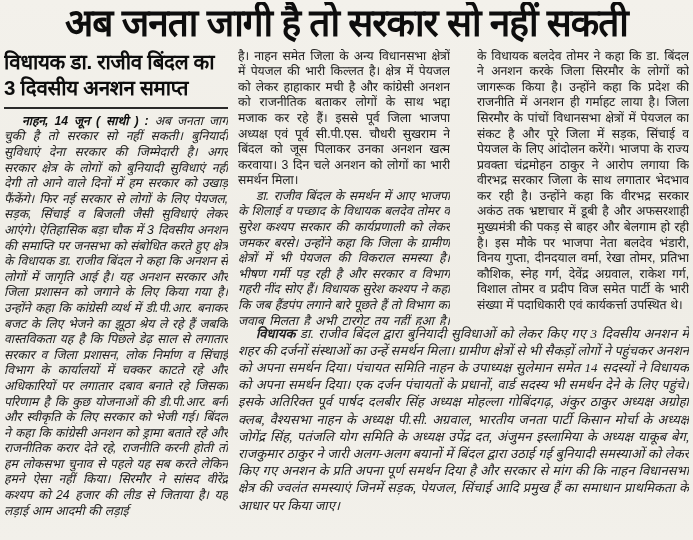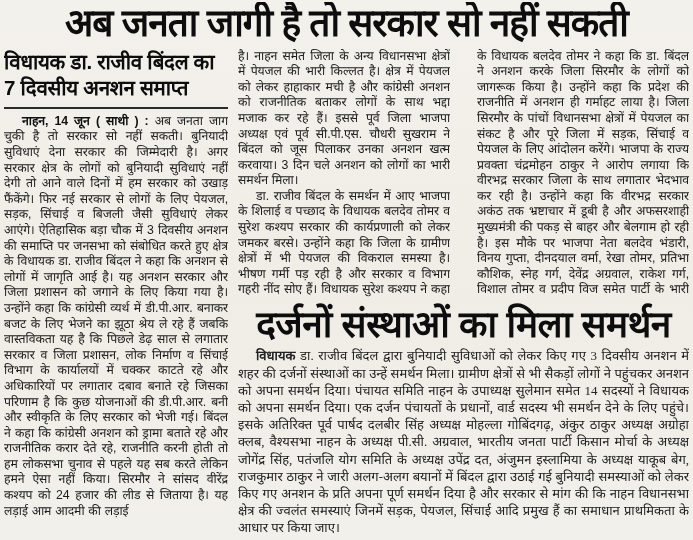--- a/index.html
+++ b/index.html
@@ -73,21 +73,21 @@
 
   
   .body-text {
     font-size: 12.3px;
     line-height: 15.6px;
     text-align: justify;
     color: #1c1c1c;
     letter-spacing: -0.1px;
     word-spacing: 0.5px;
   }
-  .indent { text-indent: 18px; }
+  .indent { text-indent: 18px; font-style: italic; }
   .bold { font-weight: 700; color: #101010; }
 
   
   .support-headline {
     font-size: 37px;
     font-weight: 800;
     letter-spacing: -0.5px;
     line-height: 1.1;
     white-space: nowrap;
     overflow: hidden;
@@ -110,40 +110,39 @@
 </head>
 <body>
 
 <div class="page">
 
   <h1 class="main-headline">अब जनता जागी है तो सरकार सो नहीं सकती</h1>
 
   <div class="content">
 
     <div class="col-left">
-      <h2 class="sub-headline">विधायक डा. राजीव बिंदल का 7 दिवसीय अनशन समाप्त</h2>
+      <h2 class="sub-headline">विधायक डा. राजीव बिंदल का 3 दिवसीय अनशन समाप्त</h2>
       <p class="body-text indent">
         <span class="bold">नाहन, 14 जून ( साथी ) :</span>
         <span>अब जनता जाग चुकी है तो सरकार सो नहीं सकती। बुनियादी सुविधाएं देना सरकार की जिम्मेदारी है। अगर सरकार क्षेत्र के लोगों को बुनियादी सुविधाएं नहीं देगी तो आने वाले दिनों में हम सरकार को उखाड़ फैंकेंगे। फिर नई सरकार से लोगों के लिए पेयजल, सड़क, सिंचाई व बिजली जैसी सुविधाएं लेकर आएंगे। ऐतिहासिक बड़ा चौक में 3 दिवसीय अनशन की समाप्ति पर जनसभा को संबोधित करते हुए क्षेत्र के विधायक डा. राजीव बिंदल ने कहा कि अनशन से लोगों में जागृति आई है। यह अनशन सरकार और जिला प्रशासन को जगाने के लिए किया गया है। उन्होंने कहा कि कांग्रेसी व्यर्थ में डी.पी.आर. बनाकर बजट के लिए भेजने का झूठा श्रेय ले रहे हैं जबकि वास्तविकता यह है कि पिछले डेढ़ साल से लगातार सरकार व जिला प्रशासन, लोक निर्माण व सिंचाई विभाग के कार्यालयों में चक्कर काटते रहे और अधिकारियों पर लगातार दबाव बनाते रहे जिसका परिणाम है कि कुछ योजनाओं की डी.पी.आर. बनी और स्वीकृति के लिए सरकार को भेजी गई। बिंदल ने कहा कि कांग्रेसी अनशन को ड्रामा बताते रहे और राजनीतिक करार देते रहे, राजनीति करनी होती तो हम लोकसभा चुनाव से पहले यह सब करते लेकिन हमने ऐसा नहीं किया। सिरमौर ने सांसद वीरेंद्र कश्यप को 24 हजार की लीड से जिताया है। यह लड़ाई आम आदमी की लड़ाई</span>
       </p>
     </div>
 
     <div class="right-area">
 
       <div class="right-cols">
         <div class="col">
           <p class="body-text">है। नाहन समेत जिला के अन्य विधानसभा क्षेत्रों में पेयजल की भारी किल्लत है। क्षेत्र में पेयजल को लेकर हाहाकार मची है और कांग्रेसी अनशन को राजनीतिक बताकर लोगों के साथ भद्दा मजाक कर रहे हैं। इससे पूर्व जिला भाजपा अध्यक्ष एवं पूर्व सी.पी.एस. चौधरी सुखराम ने बिंदल को जूस पिलाकर उनका अनशन खत्म करवाया। 3 दिन चले अनशन को लोगों का भारी समर्थन मिला।</p>
           <p class="body-text indent">डा. राजीव बिंदल के समर्थन में आए भाजपा के शिलाई व पच्छाद के विधायक बलदेव तोमर व सुरेश कश्यप सरकार की कार्यप्रणाली को लेकर जमकर बरसे। उन्होंने कहा कि जिला के ग्रामीण क्षेत्रों में भी पेयजल की विकराल समस्या है। भीषण गर्मी पड़ रही है और सरकार व विभाग गहरी नींद सोए हैं। विधायक सुरेश कश्यप ने कहा कि जब हैंडपंप लगाने बारे पूछते हैं तो विभाग का जवाब मिलता है अभी टारगेट तय नहीं हुआ है। शिलाई</p>
         </div>
         <div class="col">
           <p class="body-text">के विधायक बलदेव तोमर ने कहा कि डा. बिंदल ने अनशन करके जिला सिरमौर के लोगों को जागरूक किया है। उन्होंने कहा कि प्रदेश की राजनीति में अनशन ही गर्माहट लाया है। जिला सिरमौर के पांचों विधानसभा क्षेत्रों में पेयजल का संकट है और पूरे जिला में सड़क, सिंचाई व पेयजल के लिए आंदोलन करेंगे। भाजपा के राज्य प्रवक्ता चंद्रमोहन ठाकुर ने आरोप लगाया कि वीरभद्र सरकार जिला के साथ लगातार भेदभाव कर रही है। उन्होंने कहा कि वीरभद्र सरकार अकंठ तक भ्रष्टाचार में डूबी है और अफसरशाही मुख्यमंत्री की पकड़ से बाहर और बेलगाम हो रही है। इस मौके पर भाजपा नेता बलदेव भंडारी, विनय गुप्ता, दीनदयाल वर्मा, रेखा तोमर, प्रतिभा कौशिक, स्नेह गर्ग, देवेंद्र अग्रवाल, राकेश गर्ग, विशाल तोमर व प्रदीप विज समेत पार्टी के भारी संख्या में पदाधिकारी एवं कार्यकर्त्ता उपस्थित थे।</p>
         </div>
       </div>
 
-      <h2 class="support-headline">दर्जनों संस्थाओं का मिला समर्थन</h2>
 
       <p class="support-body indent">
         <span class="lead">विधायक</span>
         <span>डा. राजीव बिंदल द्वारा बुनियादी सुविधाओं को लेकर किए गए 3 दिवसीय अनशन में शहर की दर्जनों संस्थाओं का उन्हें समर्थन मिला। ग्रामीण क्षेत्रों से भी सैकड़ों लोगों ने पहुंचकर अनशन को अपना समर्थन दिया। पंचायत समिति नाहन के उपाध्यक्ष सुलेमान समेत 14 सदस्यों ने विधायक को अपना समर्थन दिया। एक दर्जन पंचायतों के प्रधानों, वार्ड सदस्य भी समर्थन देने के लिए पहुंचे। इसके अतिरिक्त पूर्व पार्षद दलबीर सिंह अध्यक्ष मोहल्ला गोबिंदगढ़, अंकुर ठाकुर अध्यक्ष अग्रोहा क्लब, वैश्यसभा नाहन के अध्यक्ष पी.सी. अग्रवाल, भारतीय जनता पार्टी किसान मोर्चा के अध्यक्ष जोगेंद्र सिंह, पतंजलि योग समिति के अध्यक्ष उपेंद्र दत, अंजुमन इस्लामिया के अध्यक्ष याकूब बेग, राजकुमार ठाकुर ने जारी अलग-अलग बयानों में बिंदल द्वारा उठाई गई बुनियादी समस्याओं को लेकर किए गए अनशन के प्रति अपना पूर्ण समर्थन दिया है और सरकार से मांग की कि नाहन विधानसभा क्षेत्र की ज्वलंत समस्याएं जिनमें सड़क, पेयजल, सिंचाई आदि प्रमुख हैं का समाधान प्राथमिकता के आधार पर किया जाए।</span>
       </p>
 
     </div>
   </div>
 </div>
 

